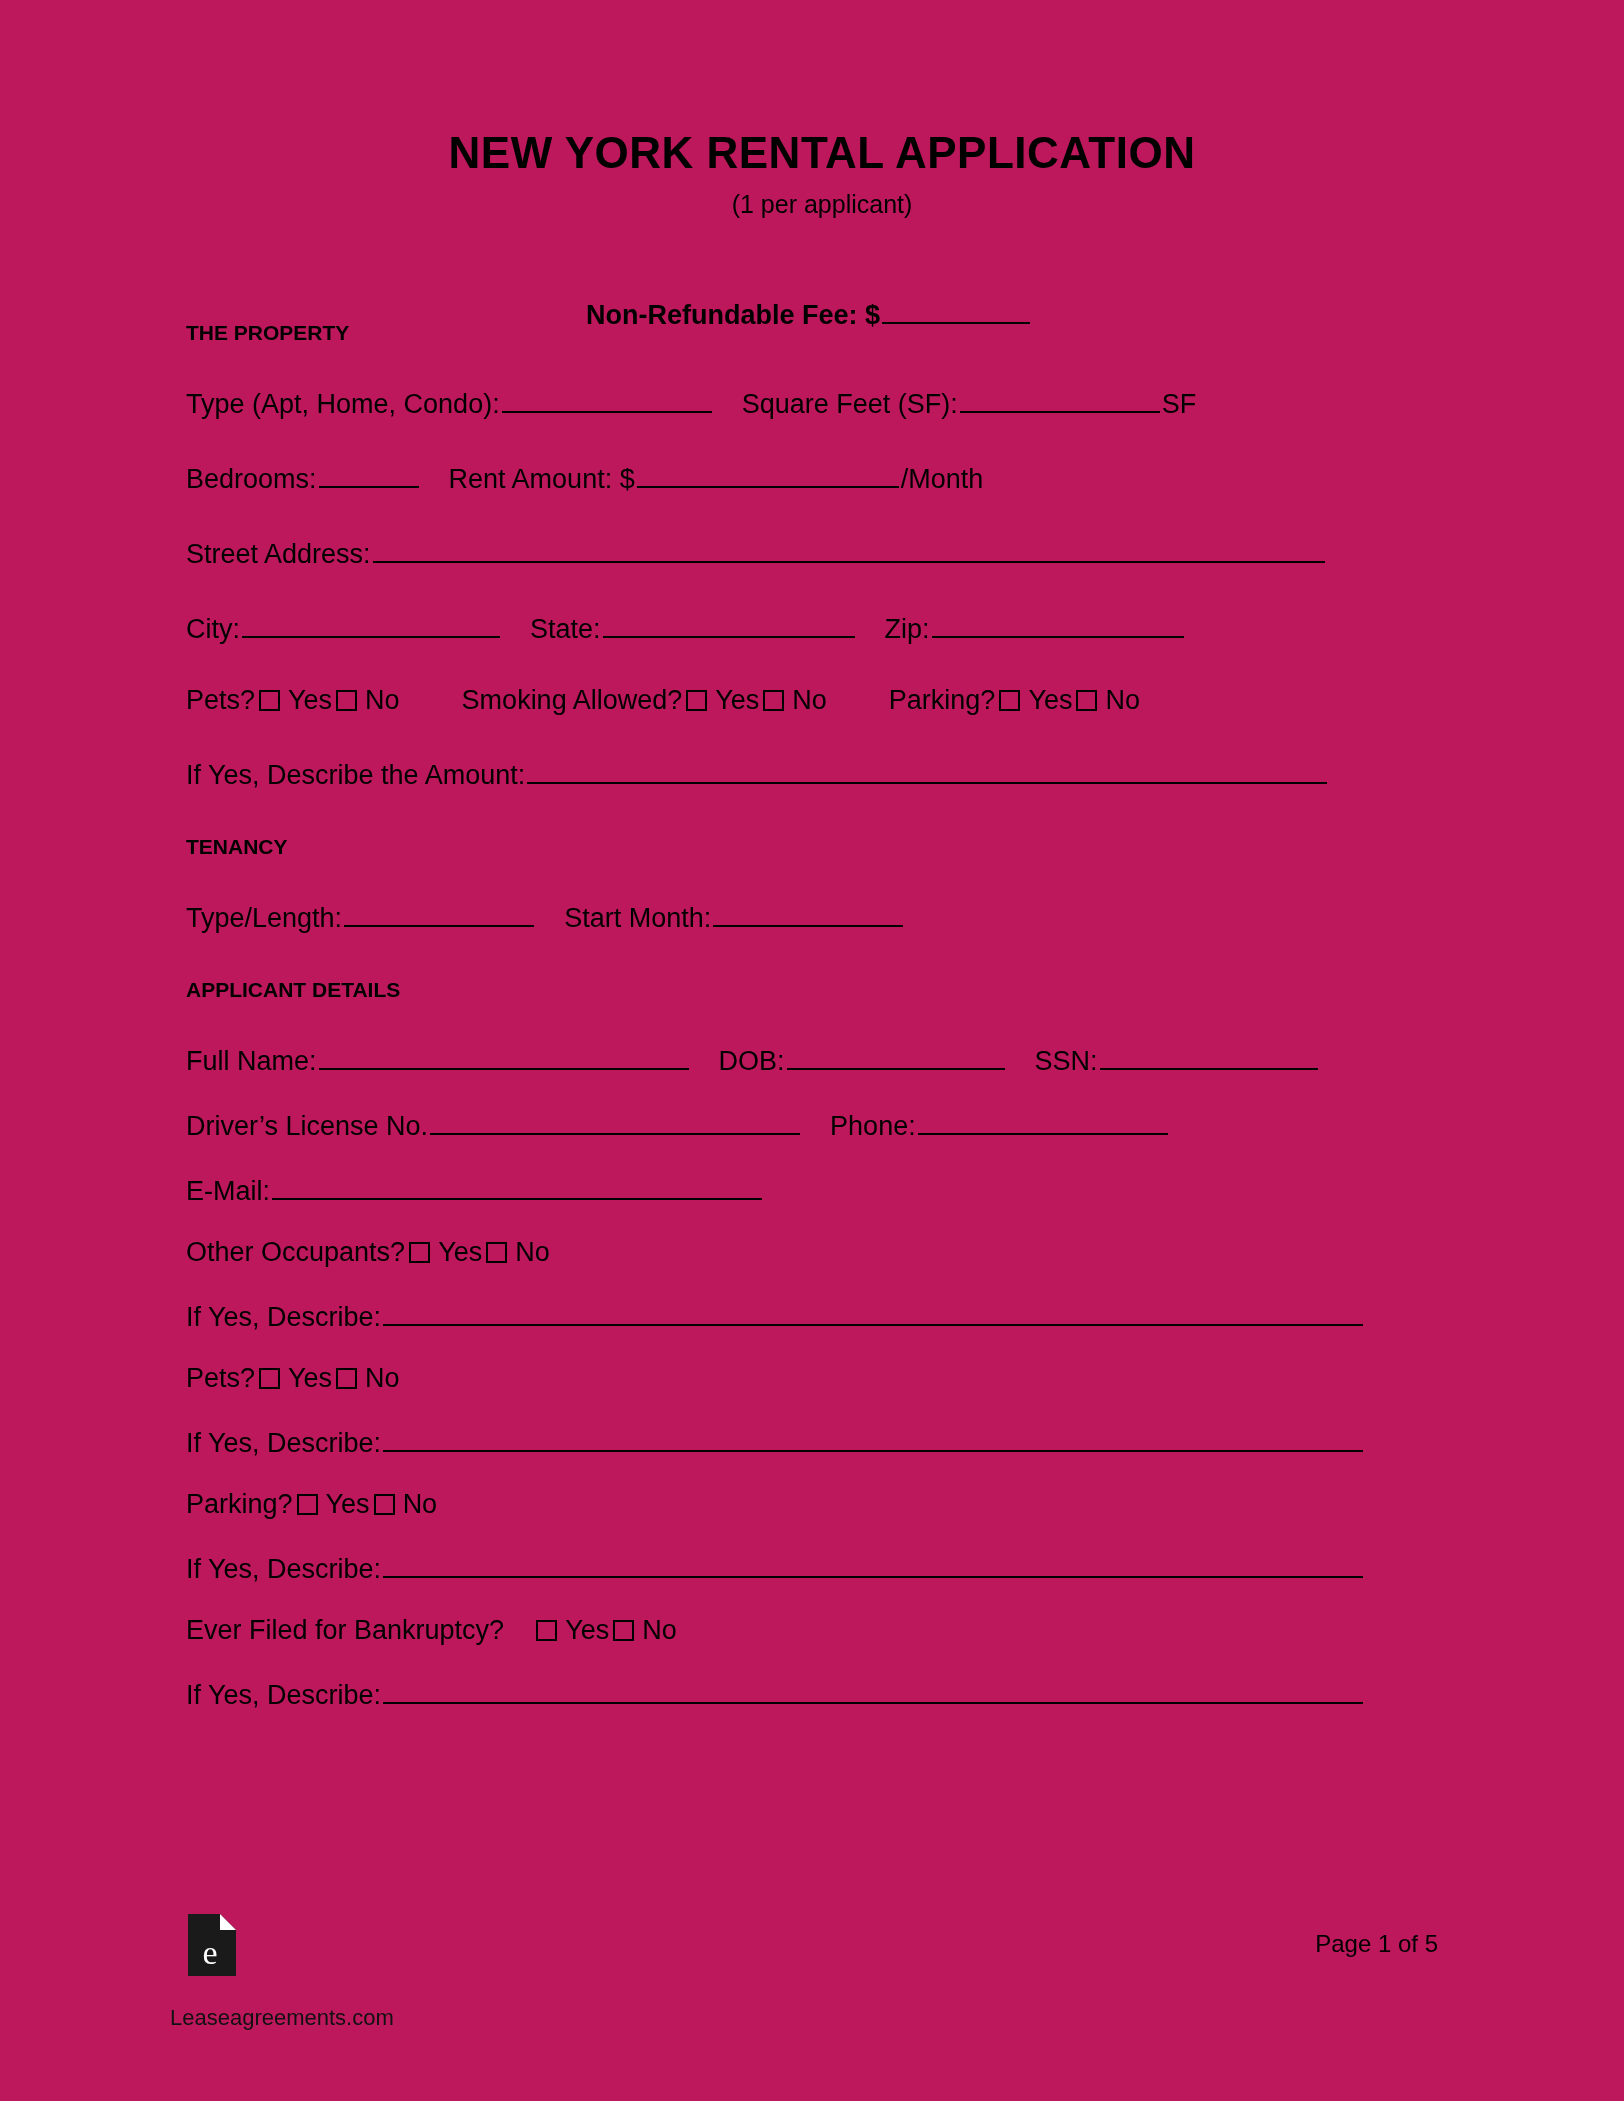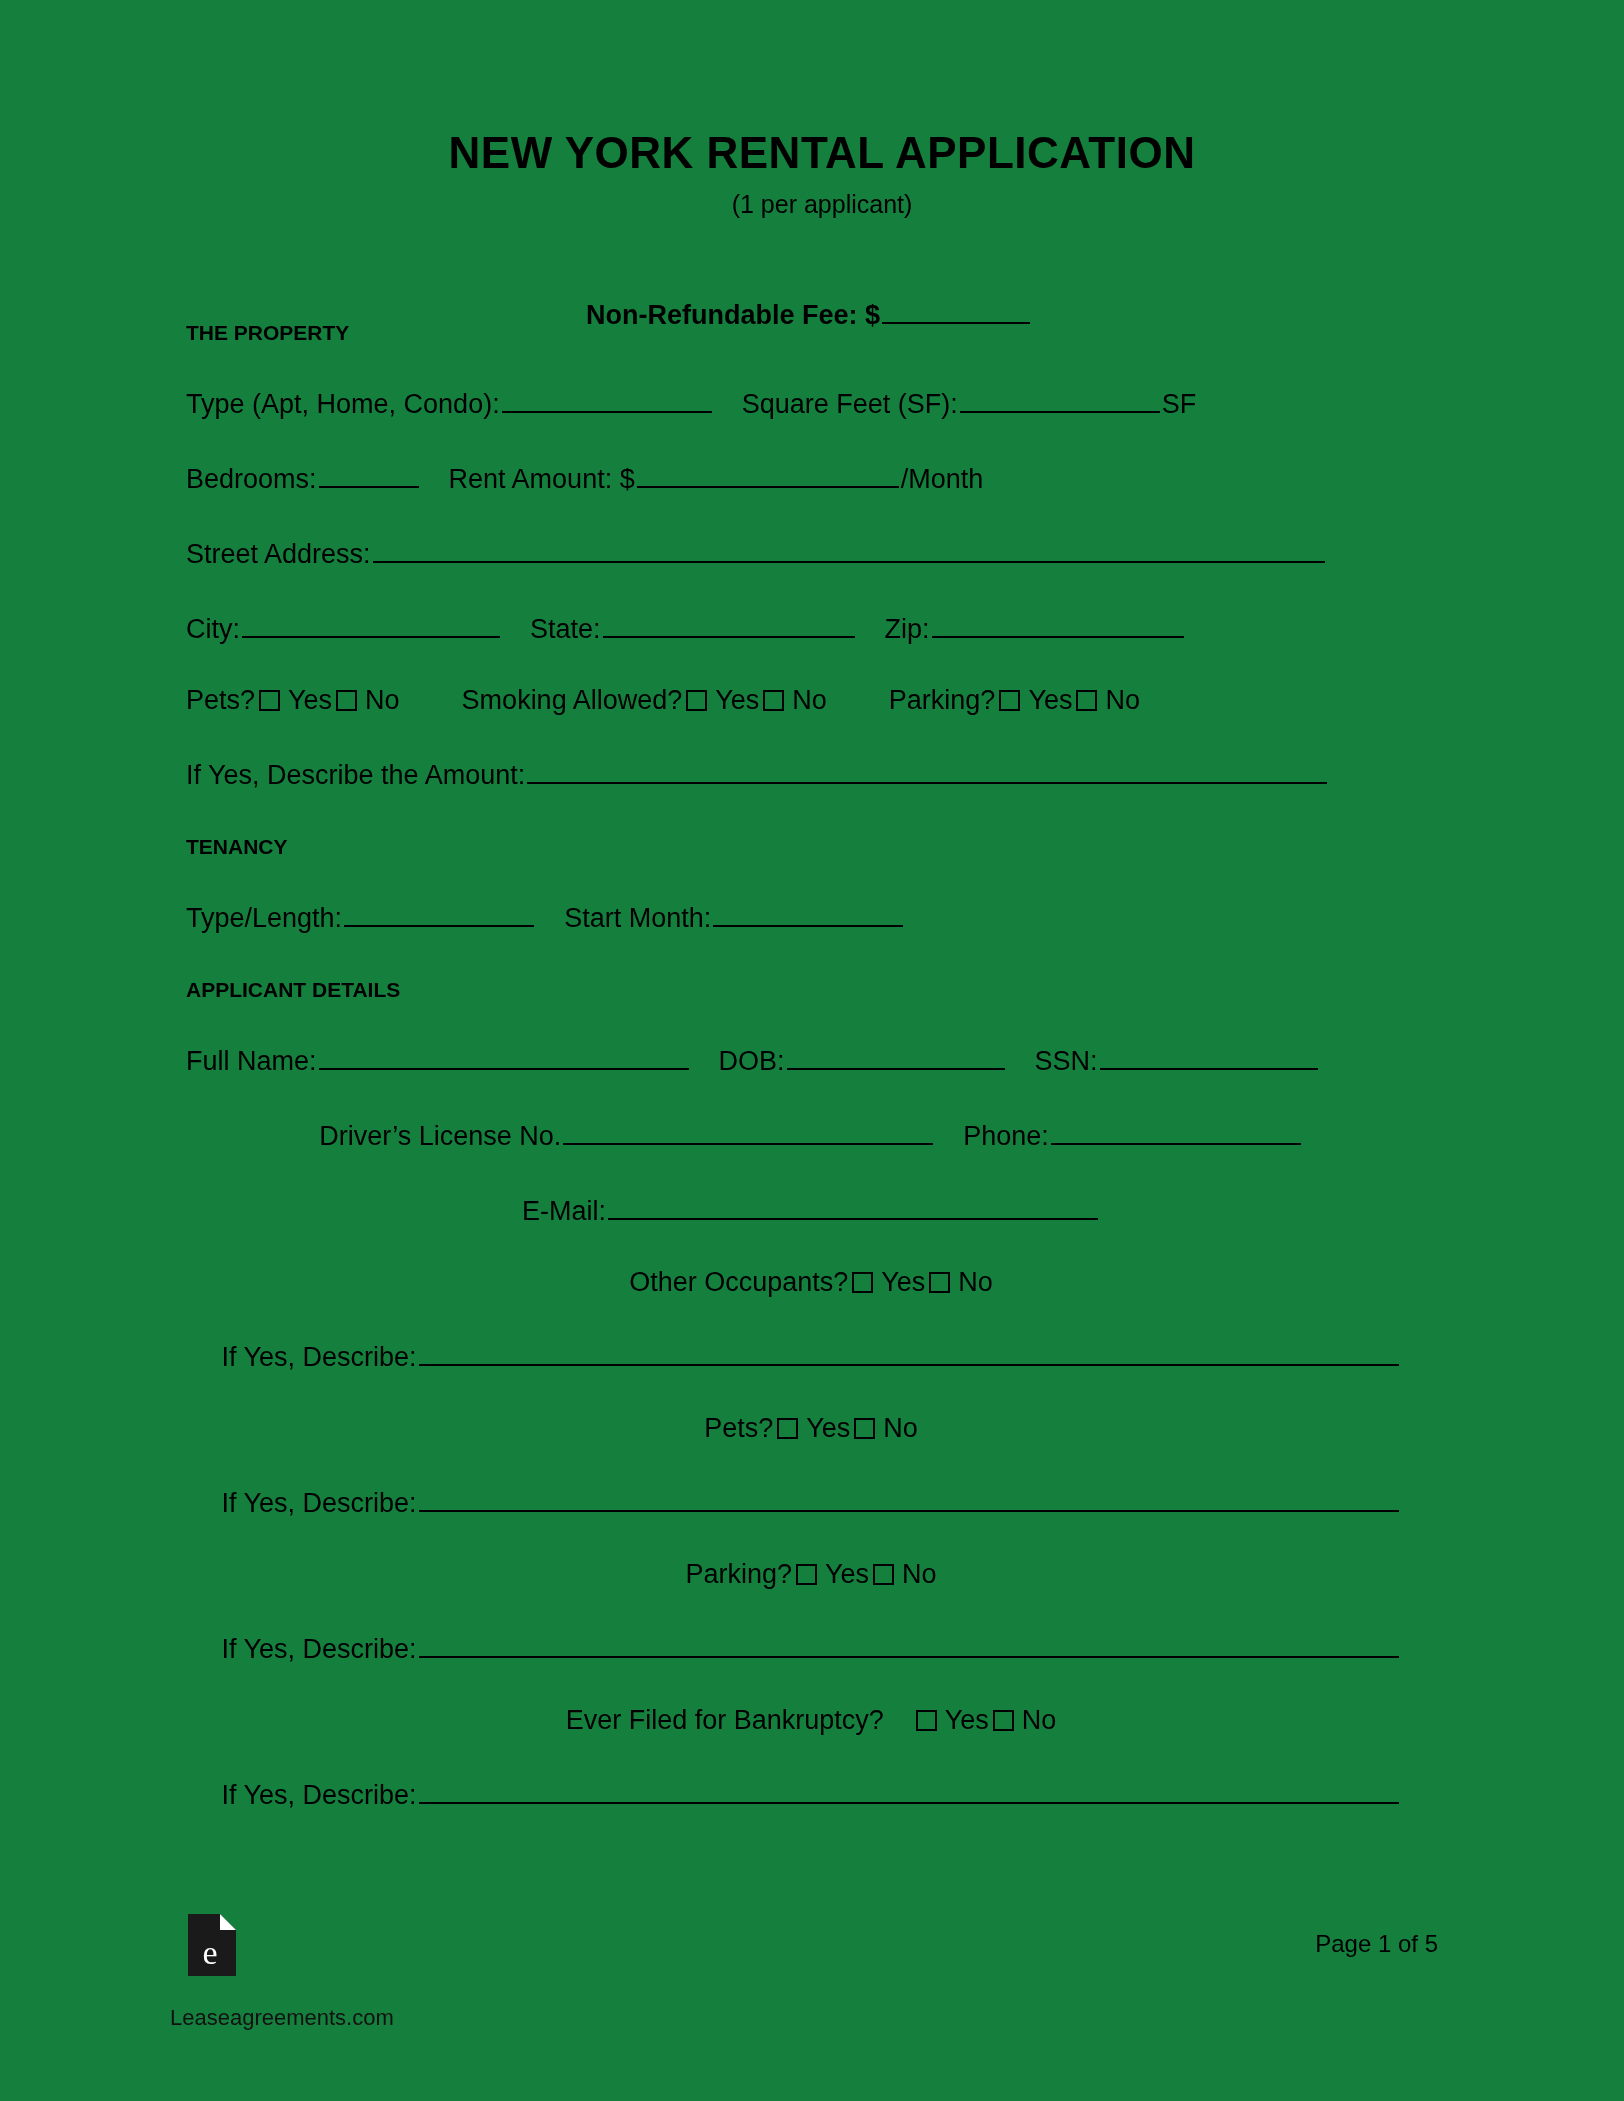--- a/index.html
+++ b/index.html
@@ -9,21 +9,21 @@
   }
   body {
     font-family: "Liberation Sans", sans-serif;
     color: #000000;
   }
   .page {
     position: relative;
     width: 1624px;
     height: 2101px;
     margin: 0 auto;
-    background: #15803d;
+    background: #be185d;
     box-sizing: border-box;
     padding: 0;
     overflow: hidden;
   }
   .content {
     position: absolute;
     left: 186px;
     top: 0;
     width: 1250px;
   }
@@ -55,22 +55,21 @@
   }
   .section-head.spaced {
     margin-top: 44px;
   }
   .row {
     font-size: 27px;
     margin-top: 40px;
     white-space: nowrap;
   }
   .row.tight {
-    margin-top: 40px;
-    text-align: center;
+    margin-top: 30px;
   }
   .ul {
     display: inline-block;
     border-bottom: 2.5px solid #000;
     vertical-align: baseline;
     height: 26px;
     margin: 0 2px;
   }
   .gap-sm { display: inline-block; width: 28px; }
   .gap-lg { display: inline-block; width: 62px; }

